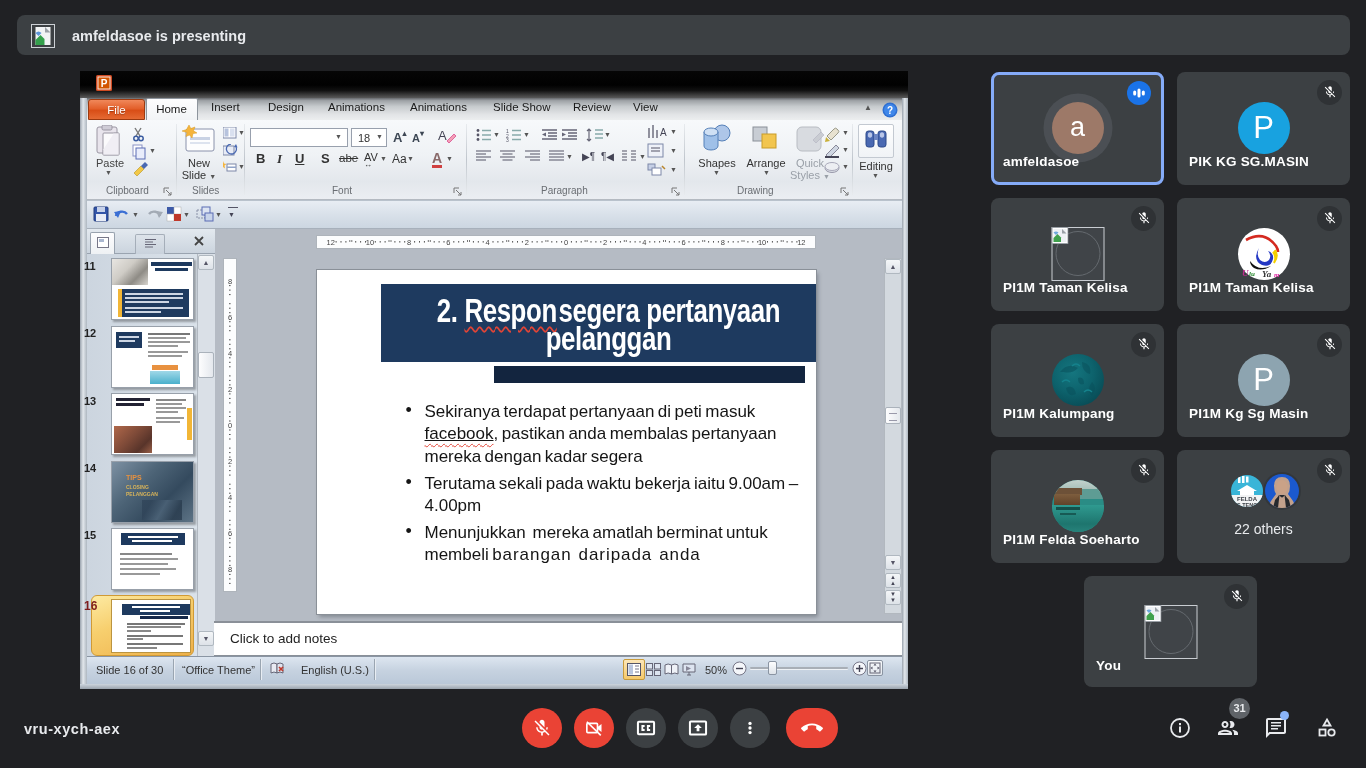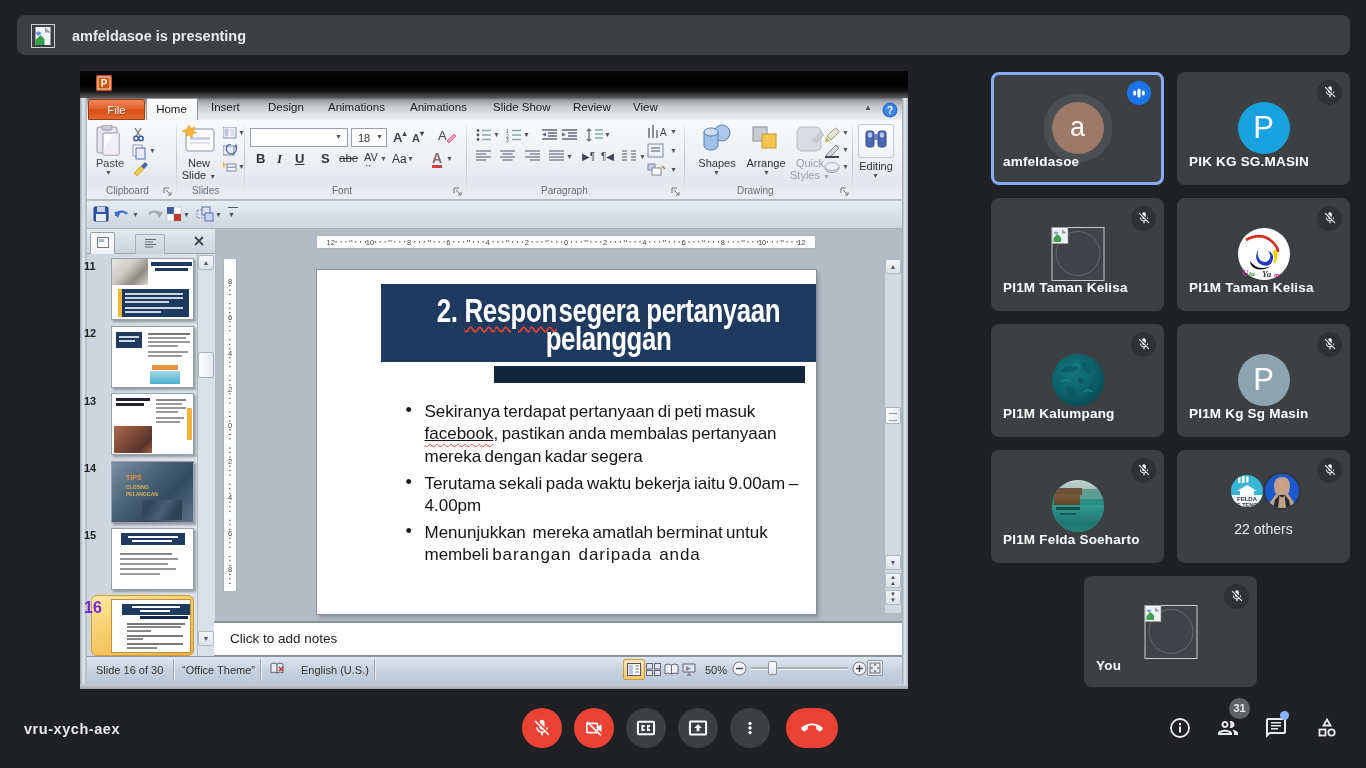--- a/index.html
+++ b/index.html
@@ -422,21 +422,21 @@
         <div class="abs" style="left:9px;top:4px;width:64px;height:12px;background:#1e3a5f"></div>
         <div class="abs" style="left:16px;top:7px;width:50px;height:2px;background:#fff"></div>
         <div class="abs" style="left:20px;top:11px;width:40px;height:2px;background:#fff"></div>
         <div class="abs" style="left:8px;top:24px;width:52px;height:2px;background:#888"></div>
         <div class="abs" style="left:8px;top:29px;width:58px;height:2px;background:#999"></div>
         <div class="abs" style="left:8px;top:34px;width:48px;height:2px;background:#999"></div>
         <div class="abs" style="left:8px;top:39px;width:56px;height:2px;background:#999"></div>
         <div class="abs" style="left:8px;top:44px;width:40px;height:2px;background:#999"></div>
       </div>
       <div class="abs" style="left:11px;top:524px;width:103px;height:61px;border-radius:6px;background:linear-gradient(160deg,#fdeaa2 0%,#f7cf6e 40%,#eeb04a 100%);border:1px solid #d09a35"></div>
-      <div class="tnum" style="top:528px;color:#6d28d9;font-size:16px">16</div>
+      <div class="tnum" style="top:528px;color:#7f1d1d;font-size:12px">16</div>
       <div class="abs" style="left:30.5px;top:528px;width:80px;height:54px;background:#fff;border:1px solid #bb9440">
         <div class="abs" style="left:10px;top:4px;width:68px;height:11px;background:#1e3a5f"></div>
         <div class="abs" style="left:20px;top:6px;width:48px;height:2px;background:#fff"></div>
         <div class="abs" style="left:28px;top:10px;width:30px;height:2px;background:#fff"></div>
         <div class="abs" style="left:28px;top:16px;width:48px;height:2.5px;background:#16294a"></div>
         <div class="abs" style="left:15px;top:23px;width:58px;height:1.5px;background:#777"></div>
         <div class="abs" style="left:15px;top:26px;width:54px;height:1.5px;background:#888"></div>
         <div class="abs" style="left:15px;top:30px;width:24px;height:1.5px;background:#888"></div>
         <div class="abs" style="left:15px;top:35px;width:56px;height:1.5px;background:#777"></div>
         <div class="abs" style="left:15px;top:38px;width:16px;height:1.5px;background:#888"></div>

